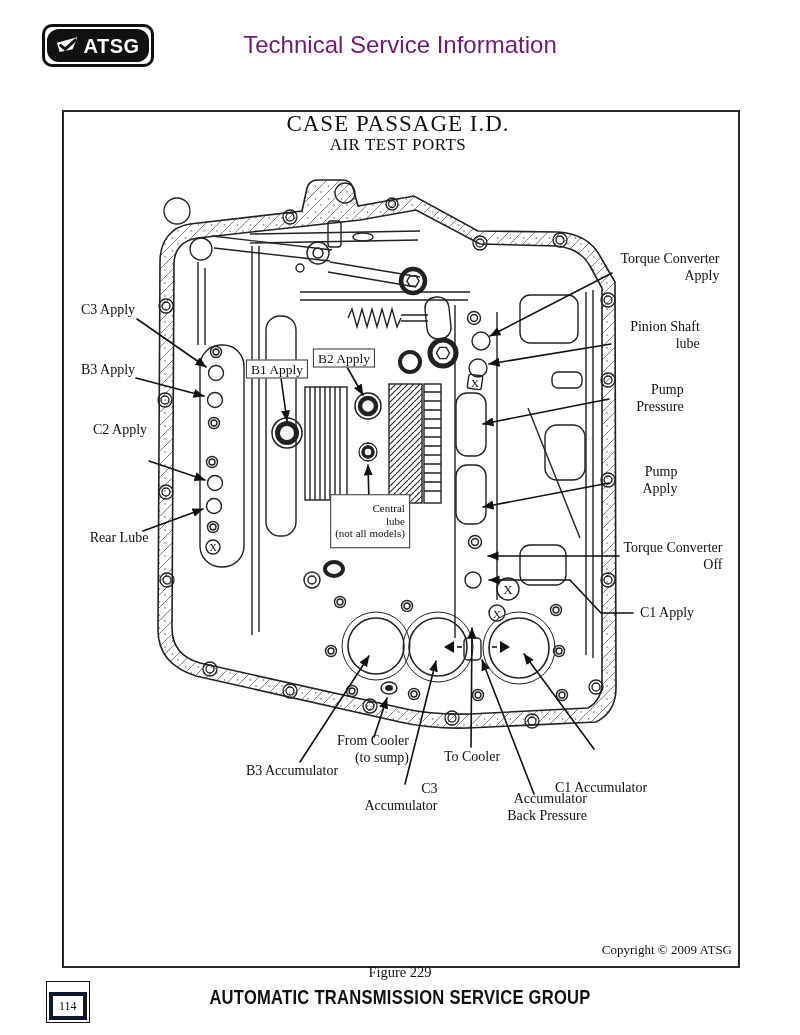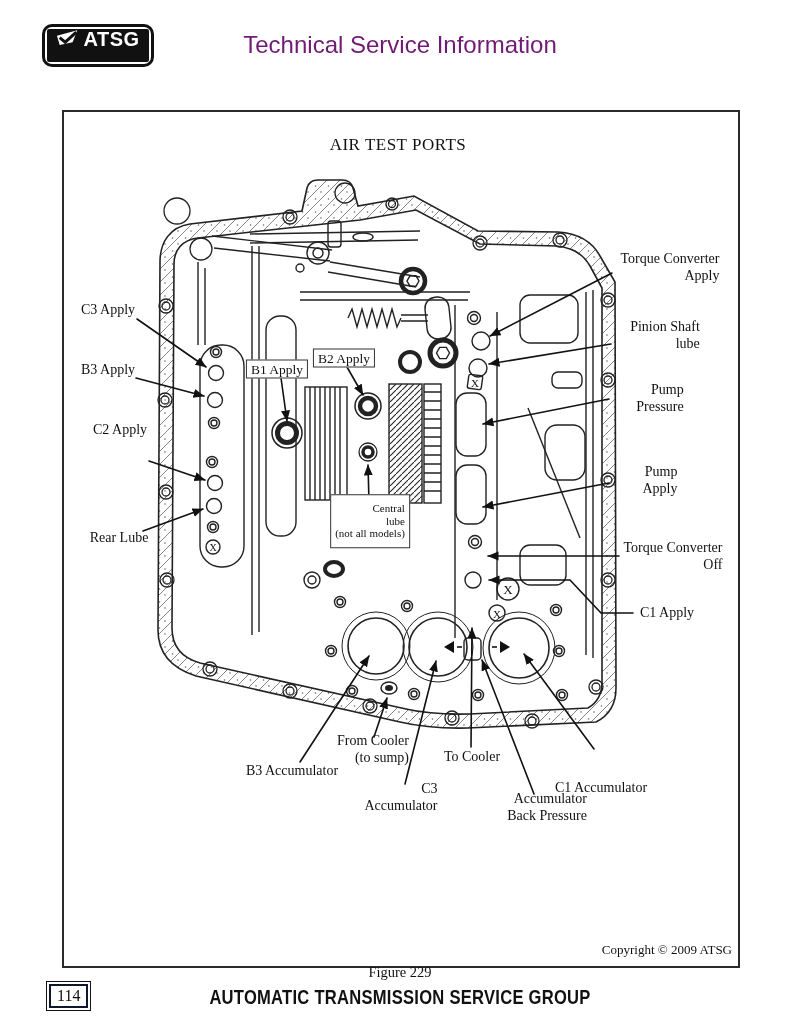--- a/index.html
+++ b/index.html
@@ -1,40 +1,40 @@
 <!DOCTYPE html>
 <html><head>
 <meta charset="utf-8">
 <style>
   html,body{margin:0;padding:0;background:#fff;}
   .page{position:relative;width:800px;height:1035px;background:#fff;color:#111;
         font-family:"Liberation Serif",serif;overflow:hidden;}
   
   .logo{position:absolute;left:42px;top:24px;width:102px;height:33px;
         border:3px solid #111;border-radius:10px;background:#fff;padding:2px;}
-  .logo-inner{height:100%;background:#111;border-radius:2px;display:flex;
-        align-items:flex-start;justify-content:center;gap:3px;padding:0 5px;}
+  .logo-inner{height:100%;background:#111;border-radius:12px;display:flex;
+        align-items:center;justify-content:center;gap:3px;padding:0 5px;}
   .logo-text{color:#fff;font-family:"Liberation Sans",sans-serif;font-weight:800;
         font-size:20px;letter-spacing:.5px;line-height:1;}
   .hdr-title{position:absolute;left:400px;top:45px;transform:translate(-50%,-50%);
         font-family:"Liberation Sans",sans-serif;font-size:24px;color:#701a75;
         white-space:nowrap;}
   
   .frame{position:absolute;left:62px;top:110px;width:674px;height:854px;
         border:2px solid #2a2a2a;background:#fff;}
   .fig-title{position:absolute;left:398px;top:124px;transform:translate(-50%,-50%);
         font-size:23px;letter-spacing:1px;white-space:nowrap;}
   .fig-subtitle{position:absolute;left:398px;top:145px;transform:translate(-50%,-50%);
         font-size:17px;letter-spacing:.5px;white-space:nowrap;}
   .copyright{position:absolute;right:68px;top:942px;font-size:13px;white-space:nowrap;}
   .caption{position:absolute;left:400px;top:972px;transform:translate(-50%,-50%);
         font-size:14.5px;white-space:nowrap;}
   
   .pagebox-outer{position:absolute;left:46px;top:981px;border:1px solid #111;padding:2px;}
-  .pagebox-inner{border:2px solid #0f172a;padding:0 6px;font-size:16px;line-height:20px;}
+  .pagebox-inner{border:4px solid #0f172a;padding:0 6px;font-size:12px;line-height:20px;margin-top:8px;}
   .footer-org{position:absolute;left:400px;top:997px;transform:translate(-50%,-50%) scaleX(.85);
         font-family:"Liberation Sans",sans-serif;font-weight:700;font-size:19.5px;
         white-space:nowrap;letter-spacing:.3px;}
   
   svg.diagram{position:absolute;left:0;top:0;}
   .lbl{position:absolute;transform:translate(-50%,-50%);text-align:right;
        font-size:14px;line-height:16.5px;white-space:nowrap;}
   .lbl span{display:block;}
   .boxed{background:#fff;border:1px solid #333;padding:0 4px;font-size:13.5px;line-height:17px;}
   .boxed-sm{background:#fff;border:1px solid #333;padding:7px 4px;font-size:11px;line-height:12.5px;}
@@ -51,20 +51,21 @@
           <polygon points="1,7 23,1 18,14 4,17" fill="#fff"></polygon>
           <path d="M4,9 L10,14 L22,3" stroke="#111" stroke-width="3.2" fill="none"></path>
         </svg>
       </span>
       <span class="logo-text">ATSG</span>
     </div>
   </div>
   <div class="hdr-title">Technical Service Information</div>
 
   <div class="frame"></div>
+  <div class="fig-title">CASE PASSAGE I.D.</div>
   <div class="fig-subtitle">AIR TEST PORTS</div>
 
   <svg class="diagram" width="800" height="1035" viewBox="0 0 800 1035">
     <defs>
       <pattern id="hb" width="13" height="13" patternUnits="userSpaceOnUse">
         <path d="M-1,14 L14,-1" stroke="#777" stroke-width="0.9"></path>
         <circle cx="3.5" cy="4" r="0.8" fill="#666"></circle>
         <circle cx="9" cy="10" r="0.8" fill="#666"></circle>
       </pattern>
       <pattern id="hb2" width="6" height="6" patternUnits="userSpaceOnUse">

